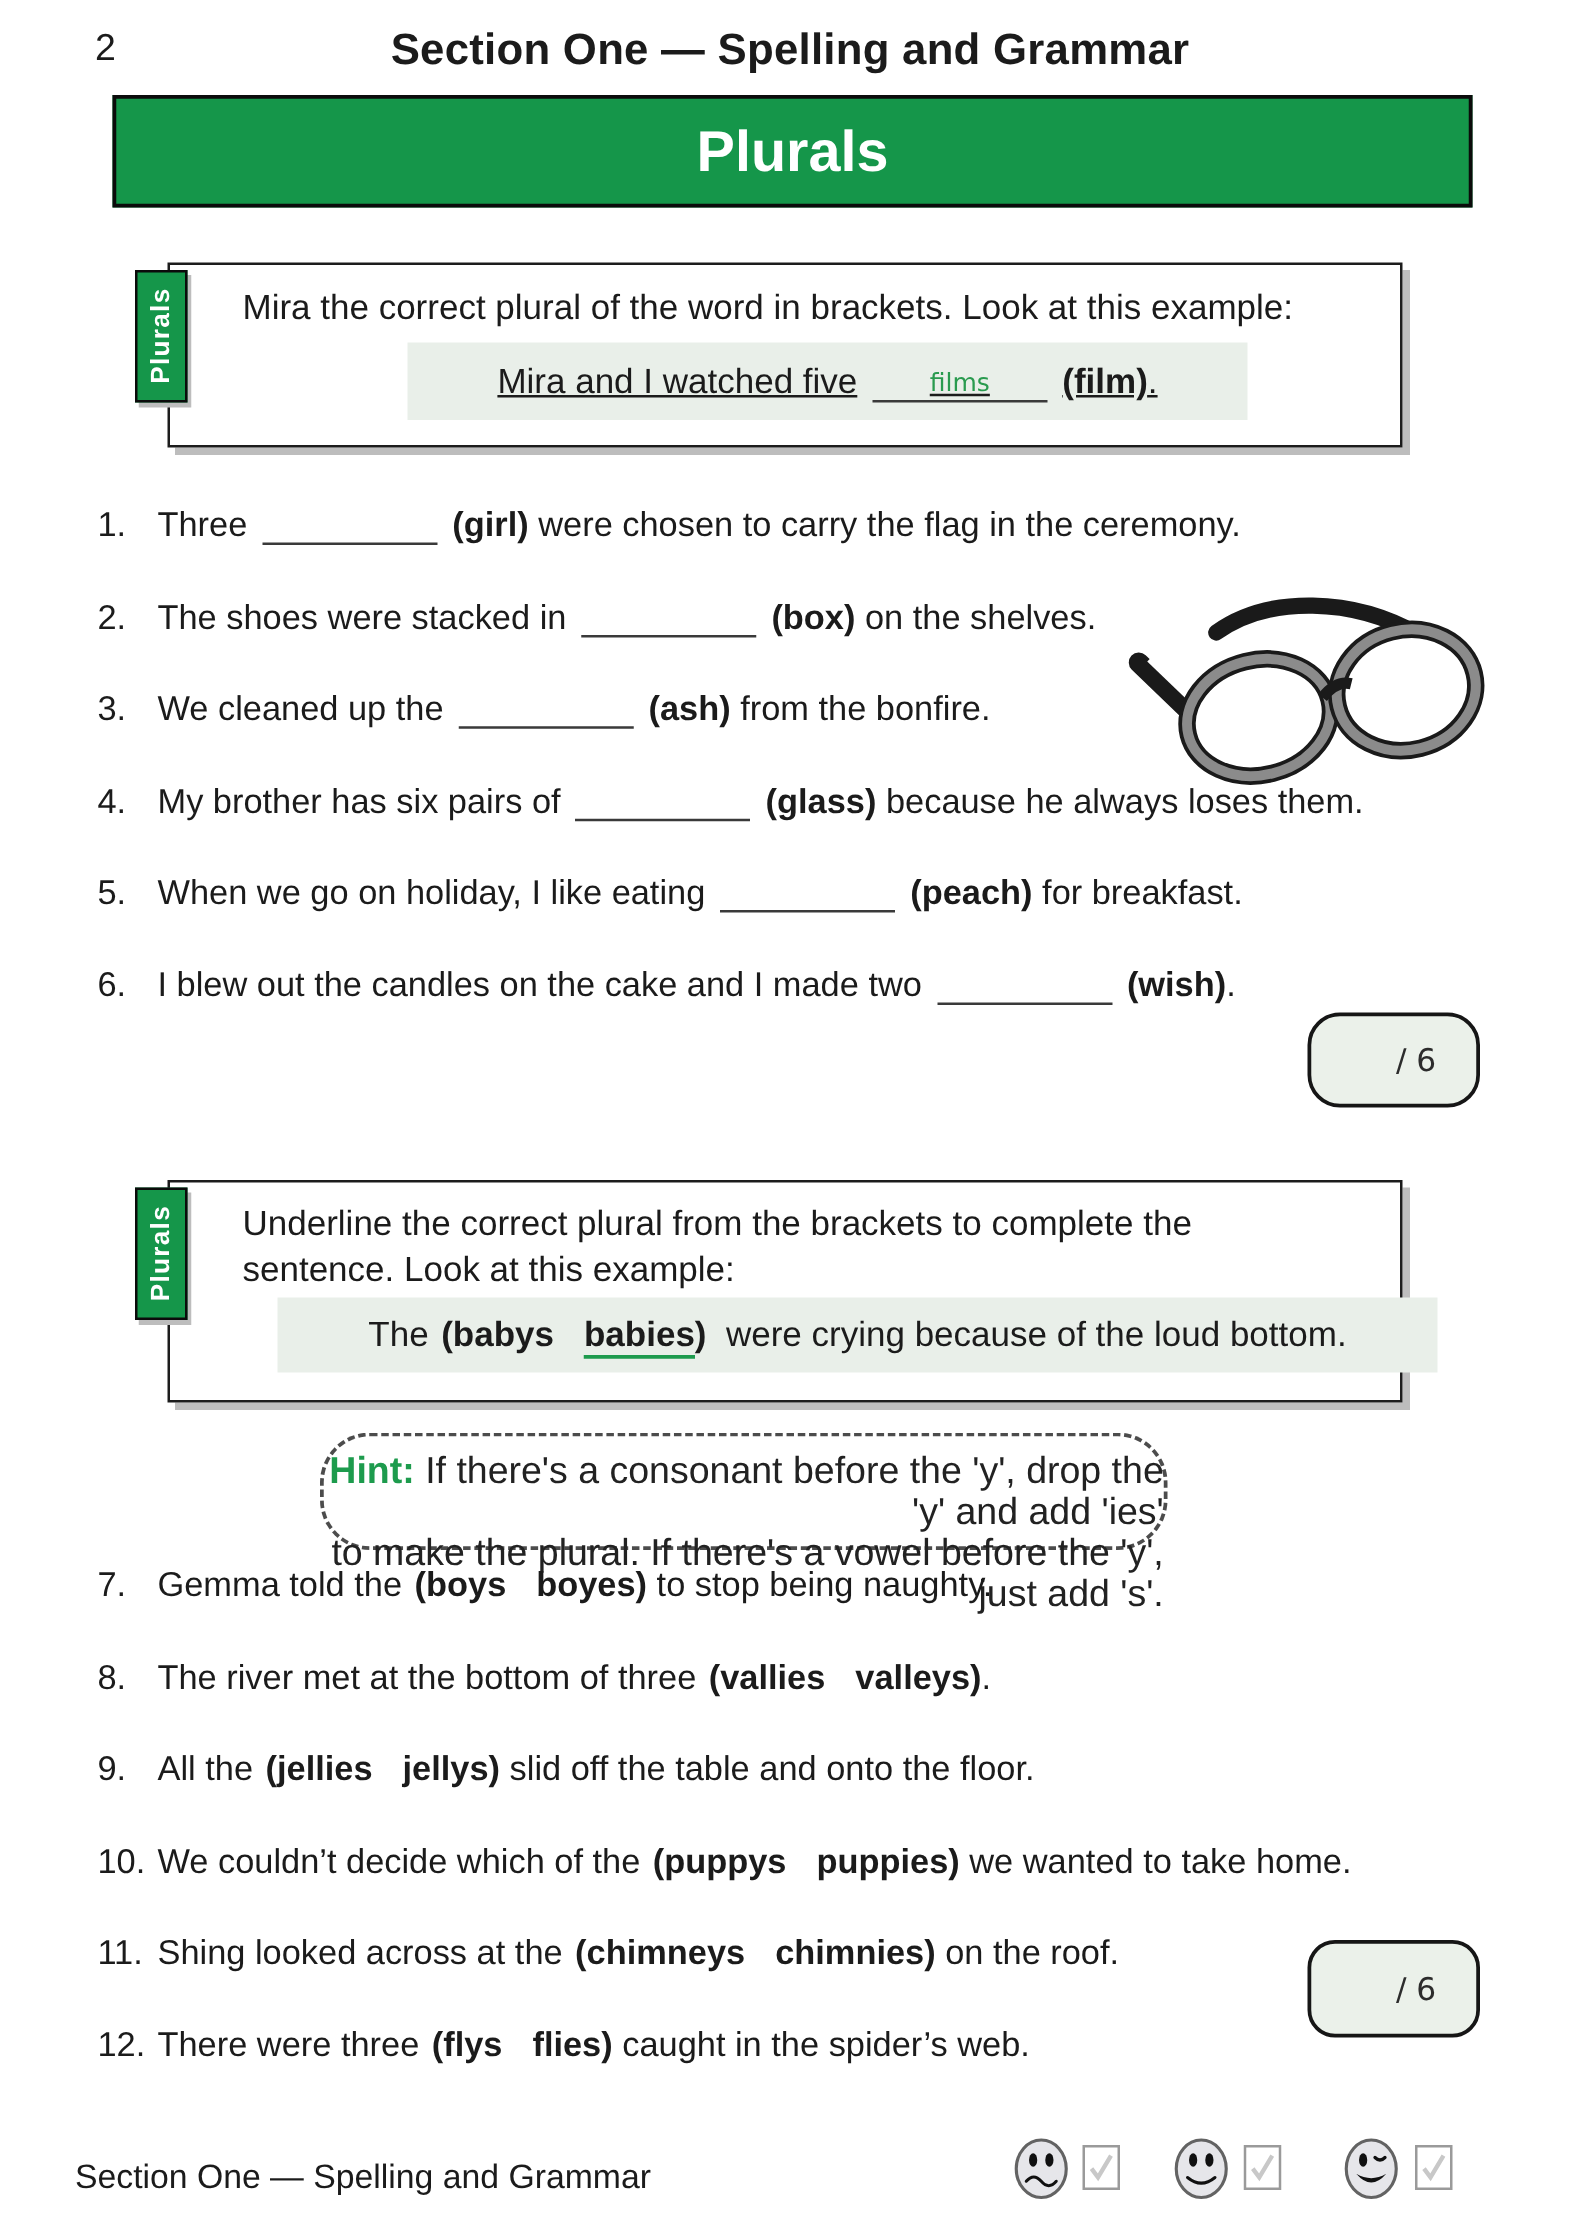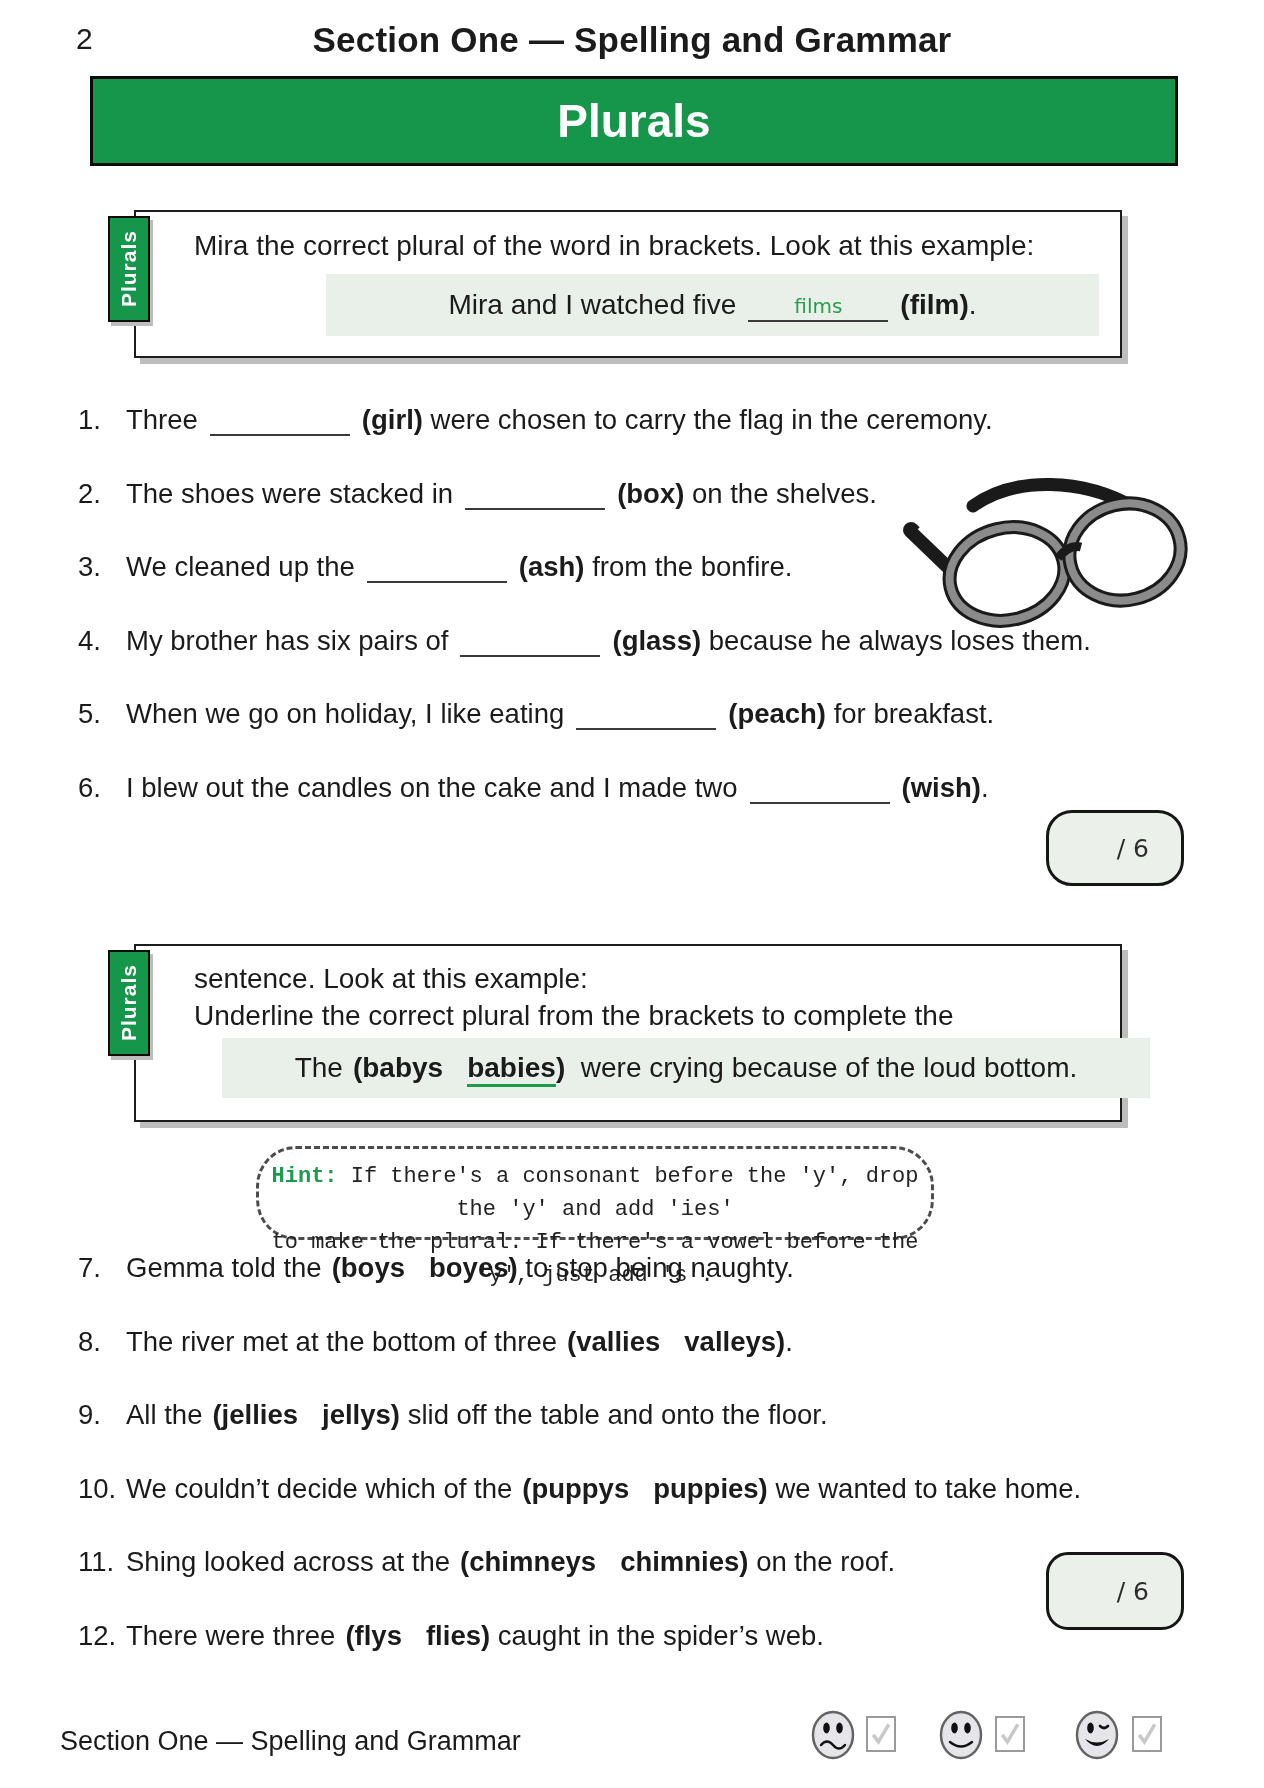--- a/index.html
+++ b/index.html
@@ -27,21 +27,21 @@
   .tab2 { left:108px; top:950px; }
   .side-tab span { writing-mode:vertical-rl; transform:rotate(180deg);
                    color:#fff; font-weight:700; font-size:21px; letter-spacing:1px; }
 
   .instr { position:absolute; font-size:28px; }
   .instr1 { left:58px; top:18px; width:900px; }
   .instr2 { left:58px; top:14px; width:900px; line-height:37px; }
 
   .strip { position:absolute; background:#e9efe9; display:flex; align-items:center;
            justify-content:center; font-size:28px; white-space:nowrap; }
-  .strip1 { left:190px; top:62px; width:773px; height:62px; }
+  .strip1 { left:190px; top:62px; width:672px; height:62px;text-decoration:underline; }
   .strip2 { left:86px; top:92px; width:928px; height:60px; }
 
   .blank { display:inline-block; width:140px; height:32px; border-bottom:2px solid #3a3a3a;
            margin:0 12px; vertical-align:bottom; text-align:center; }
   .hand-answer { font-family:"DejaVu Sans", sans-serif; font-size:20px; color:#2a9b4f; }
 
   .bw { font-weight:700; }
   .opts { font-weight:700; margin-left:10px; white-space:pre; }
   .opt2 { margin-left:24px; }
   .u-green { border-bottom:3px solid #1d9b4d; padding-bottom:1px; }
@@ -50,21 +50,21 @@
   .q .num { display:inline-block; width:48px; }
 
   .score { position:absolute; background:#ebf1ea; border:3px solid #161616; box-sizing:border-box;
            display:flex; align-items:center; justify-content:flex-end; padding-right:32px;
            font-family:"DejaVu Sans", sans-serif; font-size:25px; color:#2c2c2c; }
   .score1 { left:1046px; top:810px; width:138px; height:76px; border-radius:26px; }
   .score2 { left:1046px; top:1552px; width:138px; height:78px; border-radius:22px; }
 
   .hint { position:absolute; left:256px; top:1146px; width:678px; height:94px;
           border:3px dashed #4c4c4c; border-radius:40px; box-sizing:border-box;
-          text-align:center; font-family:Liberation Mono, monospace; font-size:22px;
+          text-align:right; font-family:Liberation Sans, sans-serif; font-size:30px;
           line-height:33px; padding-top:11px; color:#222; }
   .hint .hint-label { color:#1d9b4d; font-weight:700; }
 
   .glasses { position:absolute; left:895px; top:462px; width:300px; height:168px; }
 
   .footer-label { position:absolute; left:60px; top:1726px; font-size:27px; }
   .face { position:absolute; width:46px; height:54px; }
   .cbx { position:absolute; width:30px; height:36px; background:#fff; border:2px solid #9a9a9a;
          box-sizing:border-box; display:flex; align-items:center; justify-content:center; }
 </style>
@@ -127,22 +127,22 @@
 
   <div class="score score1">
     <span>/ 6</span>
   </div>
 
   <div class="side-tab tab2">
     <span>Plurals</span>
   </div>
   <div class="qbox box2">
     <div class="instr instr2">
+      <div>Underline the correct plural from the brackets to complete the</div>
       <div>sentence.  Look at this example:</div>
-      <div>Underline the correct plural from the brackets to complete the</div>
     </div>
     <div class="strip strip2">
       <span>The</span>
       <span class="opts"><span>(babys</span><span class="opt2 u-green">babies</span><span>)</span></span>
       <span style="white-space:pre">  were crying because of the loud bottom.</span>
     </div>
   </div>
 
   <div class="hint">
     <span class="hint-label">Hint:</span><span> If there's a consonant before the 'y', drop the 'y' and add 'ies'</span><br>

